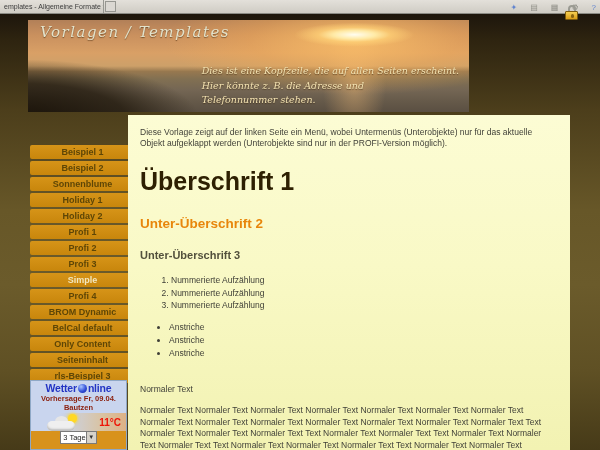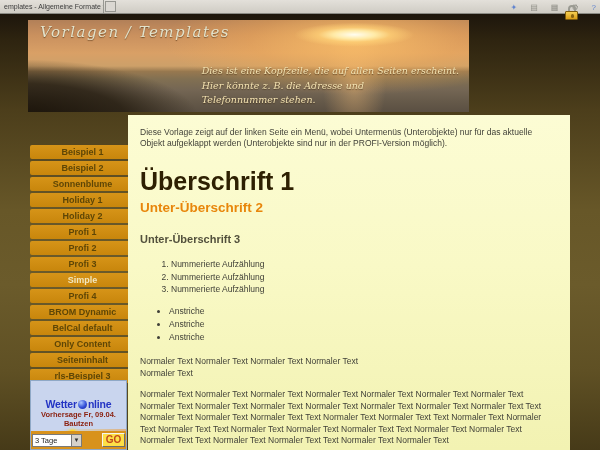--- a/index.html
+++ b/index.html
@@ -50,55 +50,55 @@
   .sidebar { position:absolute; left:30px; top:105px; width:105px;margin-top:26px; }
   .sidebar-item { height:14px; line-height:14px; margin-bottom:2px; text-align:center;
     font-size:9px; font-weight:bold; color:#5e4606; border-radius:2px; cursor:pointer;
     background:linear-gradient(180deg,#d69418 0%, #c8860c 100%); }
   .sidebar-item.active { color:#f2e7c0; }
 
   
   .weather { position:absolute; left:30px; top:366px; width:97px; height:70px;
     background:#c9d5ee; border:1px solid #8fa8c6; overflow:hidden; }
   .w-logo { text-align:center; font-size:10.5px; font-weight:bold; color:#2334c4;
-    margin-top:17px; letter-spacing:-.2px; white-space:nowrap; }
+    margin-top:1px; letter-spacing:-.2px; white-space:nowrap; }
   .globe { display:inline-block; width:9px; height:9px; border-radius:50%; margin:0 1px;
     vertical-align:-1px;
     background:radial-gradient(circle at 35% 30%, #a9c5ff 0%, #3350d8 55%, #0f1f9e 100%); }
   .w-forecast,.w-city { text-align:center; font-size:7.5px; font-weight:bold; color:#8c2312;
     line-height:1.25; }
   .w-row { position:relative; height:21px;
     background:linear-gradient(90deg,#c9d5ee 30%, #d9c3a2 75%, #ddb186 100%); }
   .cloud { position:absolute; left:14px; top:1px; width:36px; height:18px; }
   .sun-dot { position:absolute; right:4px; top:0; width:9px; height:9px; border-radius:50%;
     background:#ffd825; box-shadow:0 0 3px 1px rgba(255,216,37,.8); }
   .cloud-bump { position:absolute; left:10px; top:2px; width:13px; height:11px;
     background:#e6e6e6; border-radius:50%; }
   .cloud-main { position:absolute; left:2px; bottom:1px; width:28px; height:10px;
     background:#efefef; border-radius:6px; box-shadow:inset 0 -2px 2px #bdbdbd; }
   .temp { position:absolute; right:5px; top:4px; font-size:10px; font-weight:bold; color:#ee1507; }
   .w-controls { position:absolute; left:0; right:0; bottom:0; height:18px; background:#d8921c;
-    display:flex; align-items:center; padding:0 1px; gap:20px; }
+    display:flex; align-items:center; padding:0 15px; gap:20px;flex-direction:column; }
   .w-select { flex:1; height:13px; background:#fff; border:1px solid #7a7a7a; display:flex; }
   .w-select-label { flex:1; font-size:7.5px; line-height:11px; padding-left:2px; color:#1e1e1e;
     white-space:nowrap; overflow:hidden; }
   .w-select-btn { width:10px; background:#d6d2ca; border-left:1px solid #7a7a7a; font-size:6px;
     line-height:11px; text-align:center; color:#333; cursor:pointer; }
   .w-go { width:23px; height:14px; background:#fde047; font-size:10px; font-weight:bold;
     color:#c0491c; line-height:11px; text-align:center; cursor:pointer;
     border:1px solid; border-color:#f4f4f0 #6e6e6a #6e6e6a #f4f4f0; }
 
   
   .content { position:absolute; left:128px; top:101px; width:442px; height:335px;
     padding:10px 12px; overflow:hidden; color:#3f3f37; font-size:8.5px; line-height:1.35;
     background:linear-gradient(180deg,#fcfcd4 0%, #f9f9c6 45%, #f2f2b2 100%); }
   .intro { margin-top:2px; max-width:420px; }
   .formats-label { margin-top:9px; }
   .h1 { margin-top:15px; font-size:25px; font-weight:bold; color:#2e2002; }
-  .h2 { font-size:13.5px; font-weight:bold; color:#e8860b; }
+  .h2 { margin-top:16px; font-size:13.5px; font-weight:bold; color:#e8860b; }
   .h3 { margin-top:15px; font-size:11px; font-weight:bold; color:#52503c; }
   ol.num-list { margin:11px 0 0 0; padding-left:31px; line-height:1.5; }
   ul.bullet-list { margin:9px 0 0 0; padding-left:29px; line-height:1.5; list-style:disc; }
   .para-short { margin-top:13px; }
   .para-long { margin-top:10px; max-width:424px; }
 </style>
 </head>
 <body>
 
 <div class="browser-bar">
@@ -175,17 +175,17 @@
     <ol class="num-list">
       <li>Nummerierte Aufzählung</li>
       <li>Nummerierte Aufzählung</li>
       <li>Nummerierte Aufzählung</li>
     </ol>
     <ul class="bullet-list">
       <li>Anstriche</li>
       <li>Anstriche</li>
       <li>Anstriche</li>
     </ul>
-    <div class="para-short"><span>Normaler Text Normaler Text Normaler Text Normaler Text</span><br><span>Normaler Text</span></div>
+    <div class="para-short"><br><span>Normaler Text</span></div>
     <div class="para-long">Normaler Text Normaler Text Normaler Text Normaler Text Normaler Text Normaler Text Normaler Text Normaler Text Normaler Text Normaler Text Normaler Text Normaler Text Normaler Text Normaler Text Text Normaler Text Normaler Text Normaler Text Text Normaler Text Normaler Text Text Normaler Text Normaler Text Normaler Text Text Normaler Text Normaler Text Normaler Text Text Normaler Text Normaler Text Normaler Text Text Normaler Text Normaler Text Text Normaler Text Normaler Text</div>
   </div>
 
 </div>
 
 </body></html>

